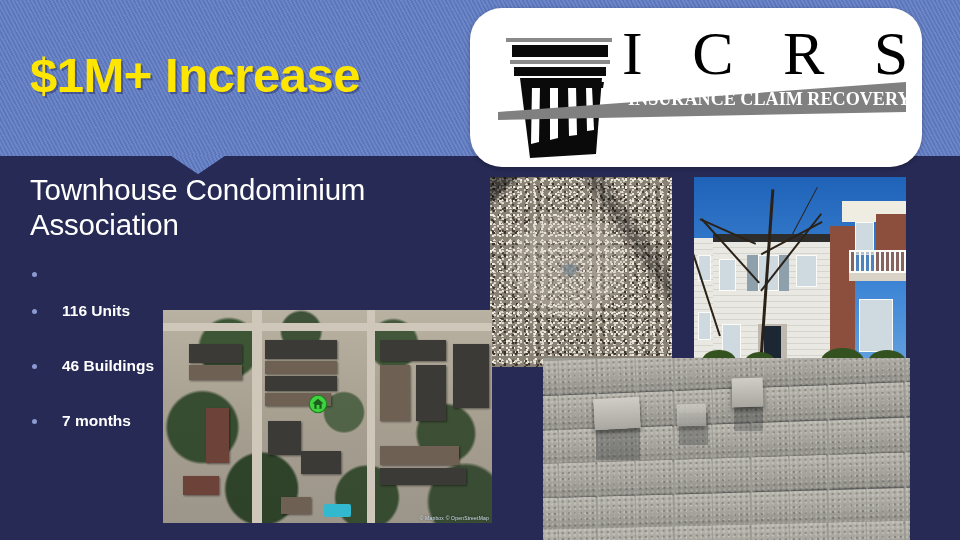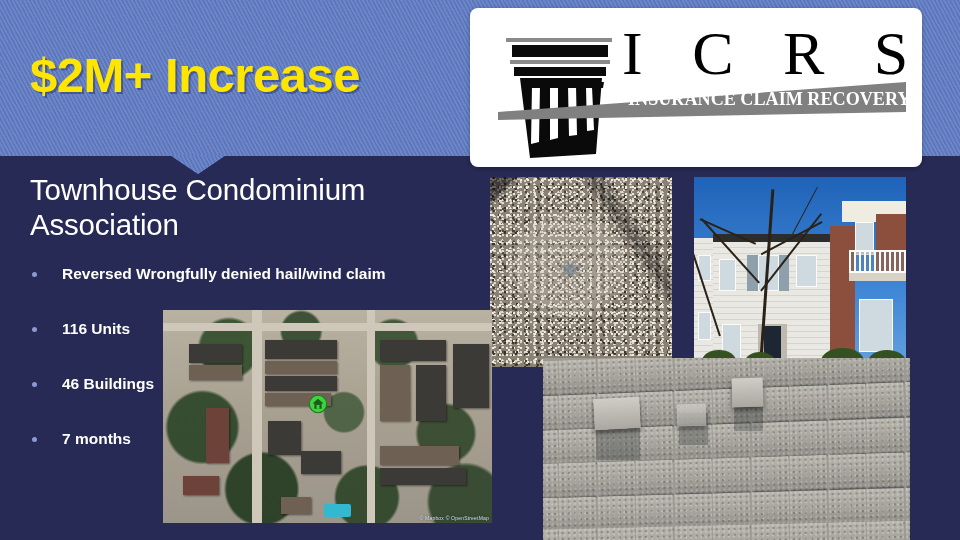--- a/index.html
+++ b/index.html
@@ -52,21 +52,21 @@
     text-shadow: 2px 2px 0 rgba(30,40,90,.45);
     white-space: nowrap;
   }
 
   
   #logo-card {
     position: absolute;
     left: 470px; top: 8px;
     width: 452px; height: 159px;
     background: #ffffff;
-    border-radius: 8px;
+    border-radius: 32px;
     box-shadow: 0 1px 4px rgba(0,0,0,.28);
     overflow: hidden;
   }
   #column-icon { position: absolute; left: 28px; top: 22px; width: 130px; height: 128px; }
   #icrs-letters {
     position: absolute; left: 152px; top: 10px;
     font-family: "Liberation Serif", serif;
     font-size: 62px;
     font-weight: normal;
     letter-spacing: 17px;
@@ -269,21 +269,21 @@
   }
 </style>
 </head>
 <body>
 
 <div id="slide">
 
   <div id="banner"></div>
   <div id="banner-tail"></div>
 
-  <div id="headline">$2M+ Increase</div>
+  <div id="headline">$1M+ Increase</div>
 
   <div id="logo-card">
 
     <svg id="column-icon" viewBox="0 0 130 128">
 
       <rect x="8" y="8" width="106" height="4" fill="#8a8a8a"></rect>
       <rect x="14" y="15" width="96" height="12" fill="#0a0a0a"></rect>
       <rect x="12" y="30" width="100" height="4" fill="#8a8a8a"></rect>
       <rect x="16" y="37" width="92" height="9" fill="#0a0a0a"></rect>
 
@@ -303,21 +303,20 @@
     </svg>
     <div id="tagline-text">INSURANCE CLAIM RECOVERY SUPPORT</div>
 
   </div>
 
   <div id="case-title">Townhouse Condominium Association</div>
 
   <ul id="bullets">
     <li>
       <span class="dot"></span>
-      <span>Reversed Wrongfully denied hail/wind claim</span>
     </li>
     <li>
       <span class="dot"></span>
       <span>116 Units</span>
     </li>
     <li>
       <span class="dot"></span>
       <span>46 Buildings</span>
     </li>
     <li>

